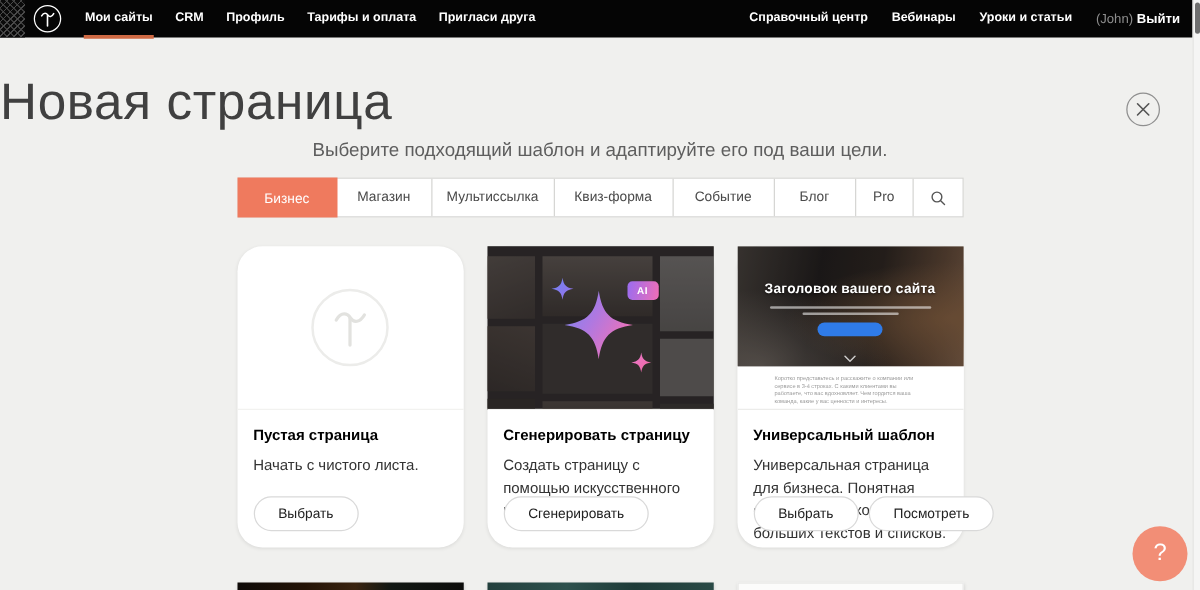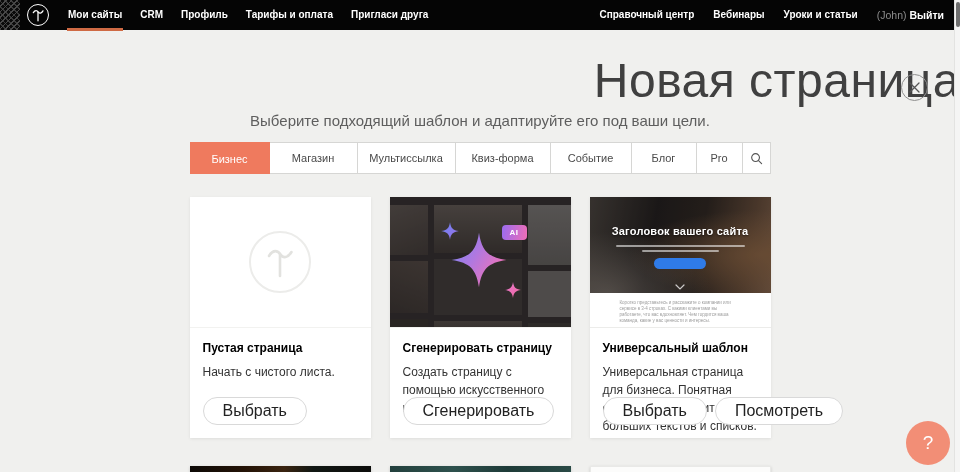--- a/index.html
+++ b/index.html
@@ -65,22 +65,22 @@
 
   
   .content { position:relative; padding-top:30px; }
   .close-button {
     position:absolute; top:44px; right:32px;
     width:27px; height:27px; border:1px solid #8f8f8f; border-radius:50%;
     background:transparent; display:flex; align-items:center; justify-content:center;
     cursor:pointer;
   }
   .page-title {
-    text-align:right;
-    font-size:48px; font-weight:300; letter-spacing:0.5px;
+    text-align:left;
+    font-size:41px; font-weight:300; letter-spacing:0.5px;
     color:#404040; line-height:42px;
   }
   .page-subtitle {
     text-align:center;
     margin-top:10px;
     font-size:15px; color:#5e5e5e; line-height:17px;
   }
 
   
   .tabs {
@@ -103,30 +103,31 @@
   
   .cards {
     width:581px; margin:23px auto 0;
     display:flex; gap:19px;
   }
   .card {
     position:relative;
     width:181px; height:241px;
     background:#fff;
     box-shadow:0 1px 3px rgba(0,0,0,0.08);
+    border-radius:20px;
   }
   .card-image { position:relative; width:100%; height:131px; overflow:hidden; }
   .card-body { padding:13px 13px 0; }
   .card-title { font-size:12px; font-weight:bold; color:#000; line-height:15px; }
   .card-desc { margin-top:7px; font-size:12px; color:#333; line-height:18px; }
   .card-buttons { position:absolute; left:13px; bottom:13px; display:flex; gap:8px; }
   .pill-button {
     height:28px; padding:0 19px;
     background:#fff; border:1px solid #d9d9d9; border-radius:15px;
-    font-size:16px; color:#222; line-height:26px;
+    font-size:11px; color:#222; line-height:26px;
     cursor:pointer; white-space:nowrap;
     font-family:"Liberation Sans", sans-serif;
   }
 
   
   .blank-image { display:flex; align-items:center; justify-content:center; border-bottom:1px solid #f2f2f0; }
   .blank-logo-circle {
     width:62px; height:62px; border:2px solid #ececea; border-radius:50%;
     display:flex; align-items:center; justify-content:center;
   }
@@ -230,21 +231,21 @@
     <svg width="11" height="11" viewBox="0 0 11 11">
       <path d="M1,1 L10,10 M10,1 L1,10" stroke="#555" stroke-width="1.3" stroke-linecap="round"></path>
     </svg>
   </button>
 
   <h1 class="page-title">Новая страница</h1>
   <div class="page-subtitle">Выберите подходящий шаблон и адаптируйте его под ваши цели.</div>
 
   <div class="tabs">
     <div class="tab active" style="width:80px">Бизнес</div>
-    <div class="tab" style="width:88px">Магазин</div>
+    <div class="tab" style="width:76px">Магазин</div>
     <div class="tab" style="width:98px">Мультиссылка</div>
     <div class="tab" style="width:95px">Квиз-форма</div>
     <div class="tab" style="width:81px">Событие</div>
     <div class="tab" style="width:65px">Блог</div>
     <div class="tab" style="width:46px">Pro</div>
     <div class="tab" style="flex:1">
       <svg width="13" height="13" viewBox="0 0 14 14">
         <circle cx="6" cy="6" r="4.2" fill="none" stroke="#555" stroke-width="1.2"></circle>
         <path d="M9.2,9.2 L12.5,12.5" stroke="#555" stroke-width="1.2" stroke-linecap="round"></path>
       </svg>

